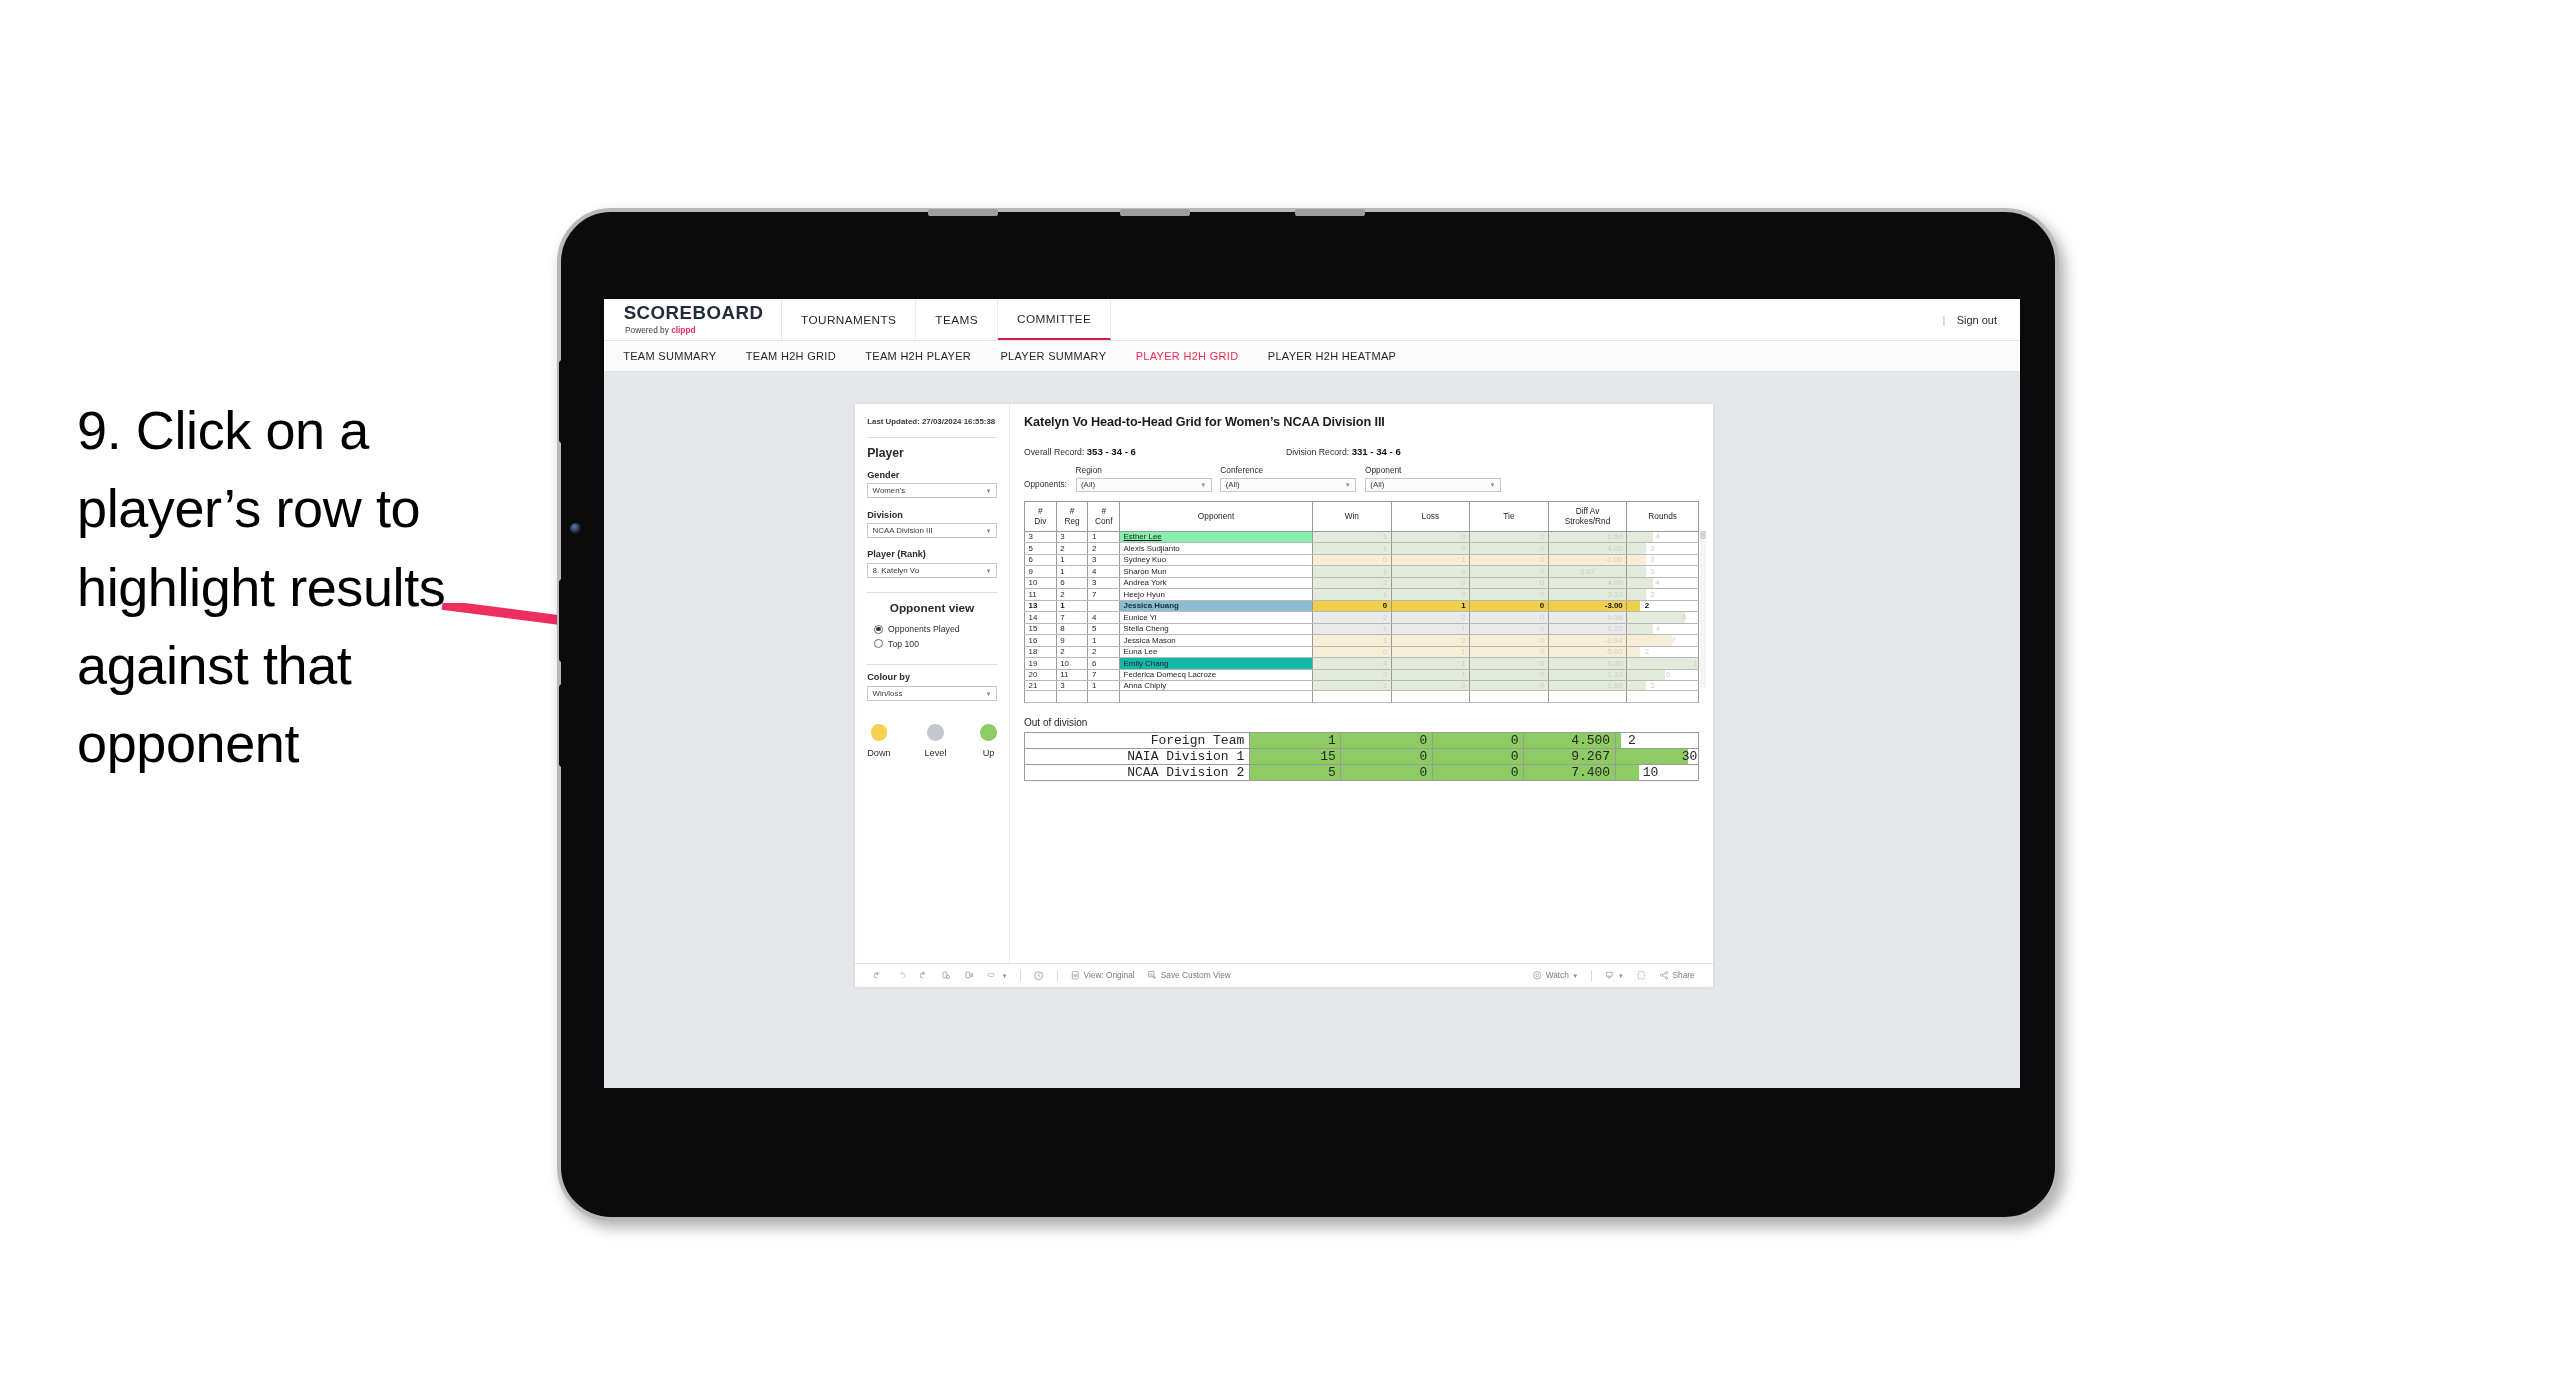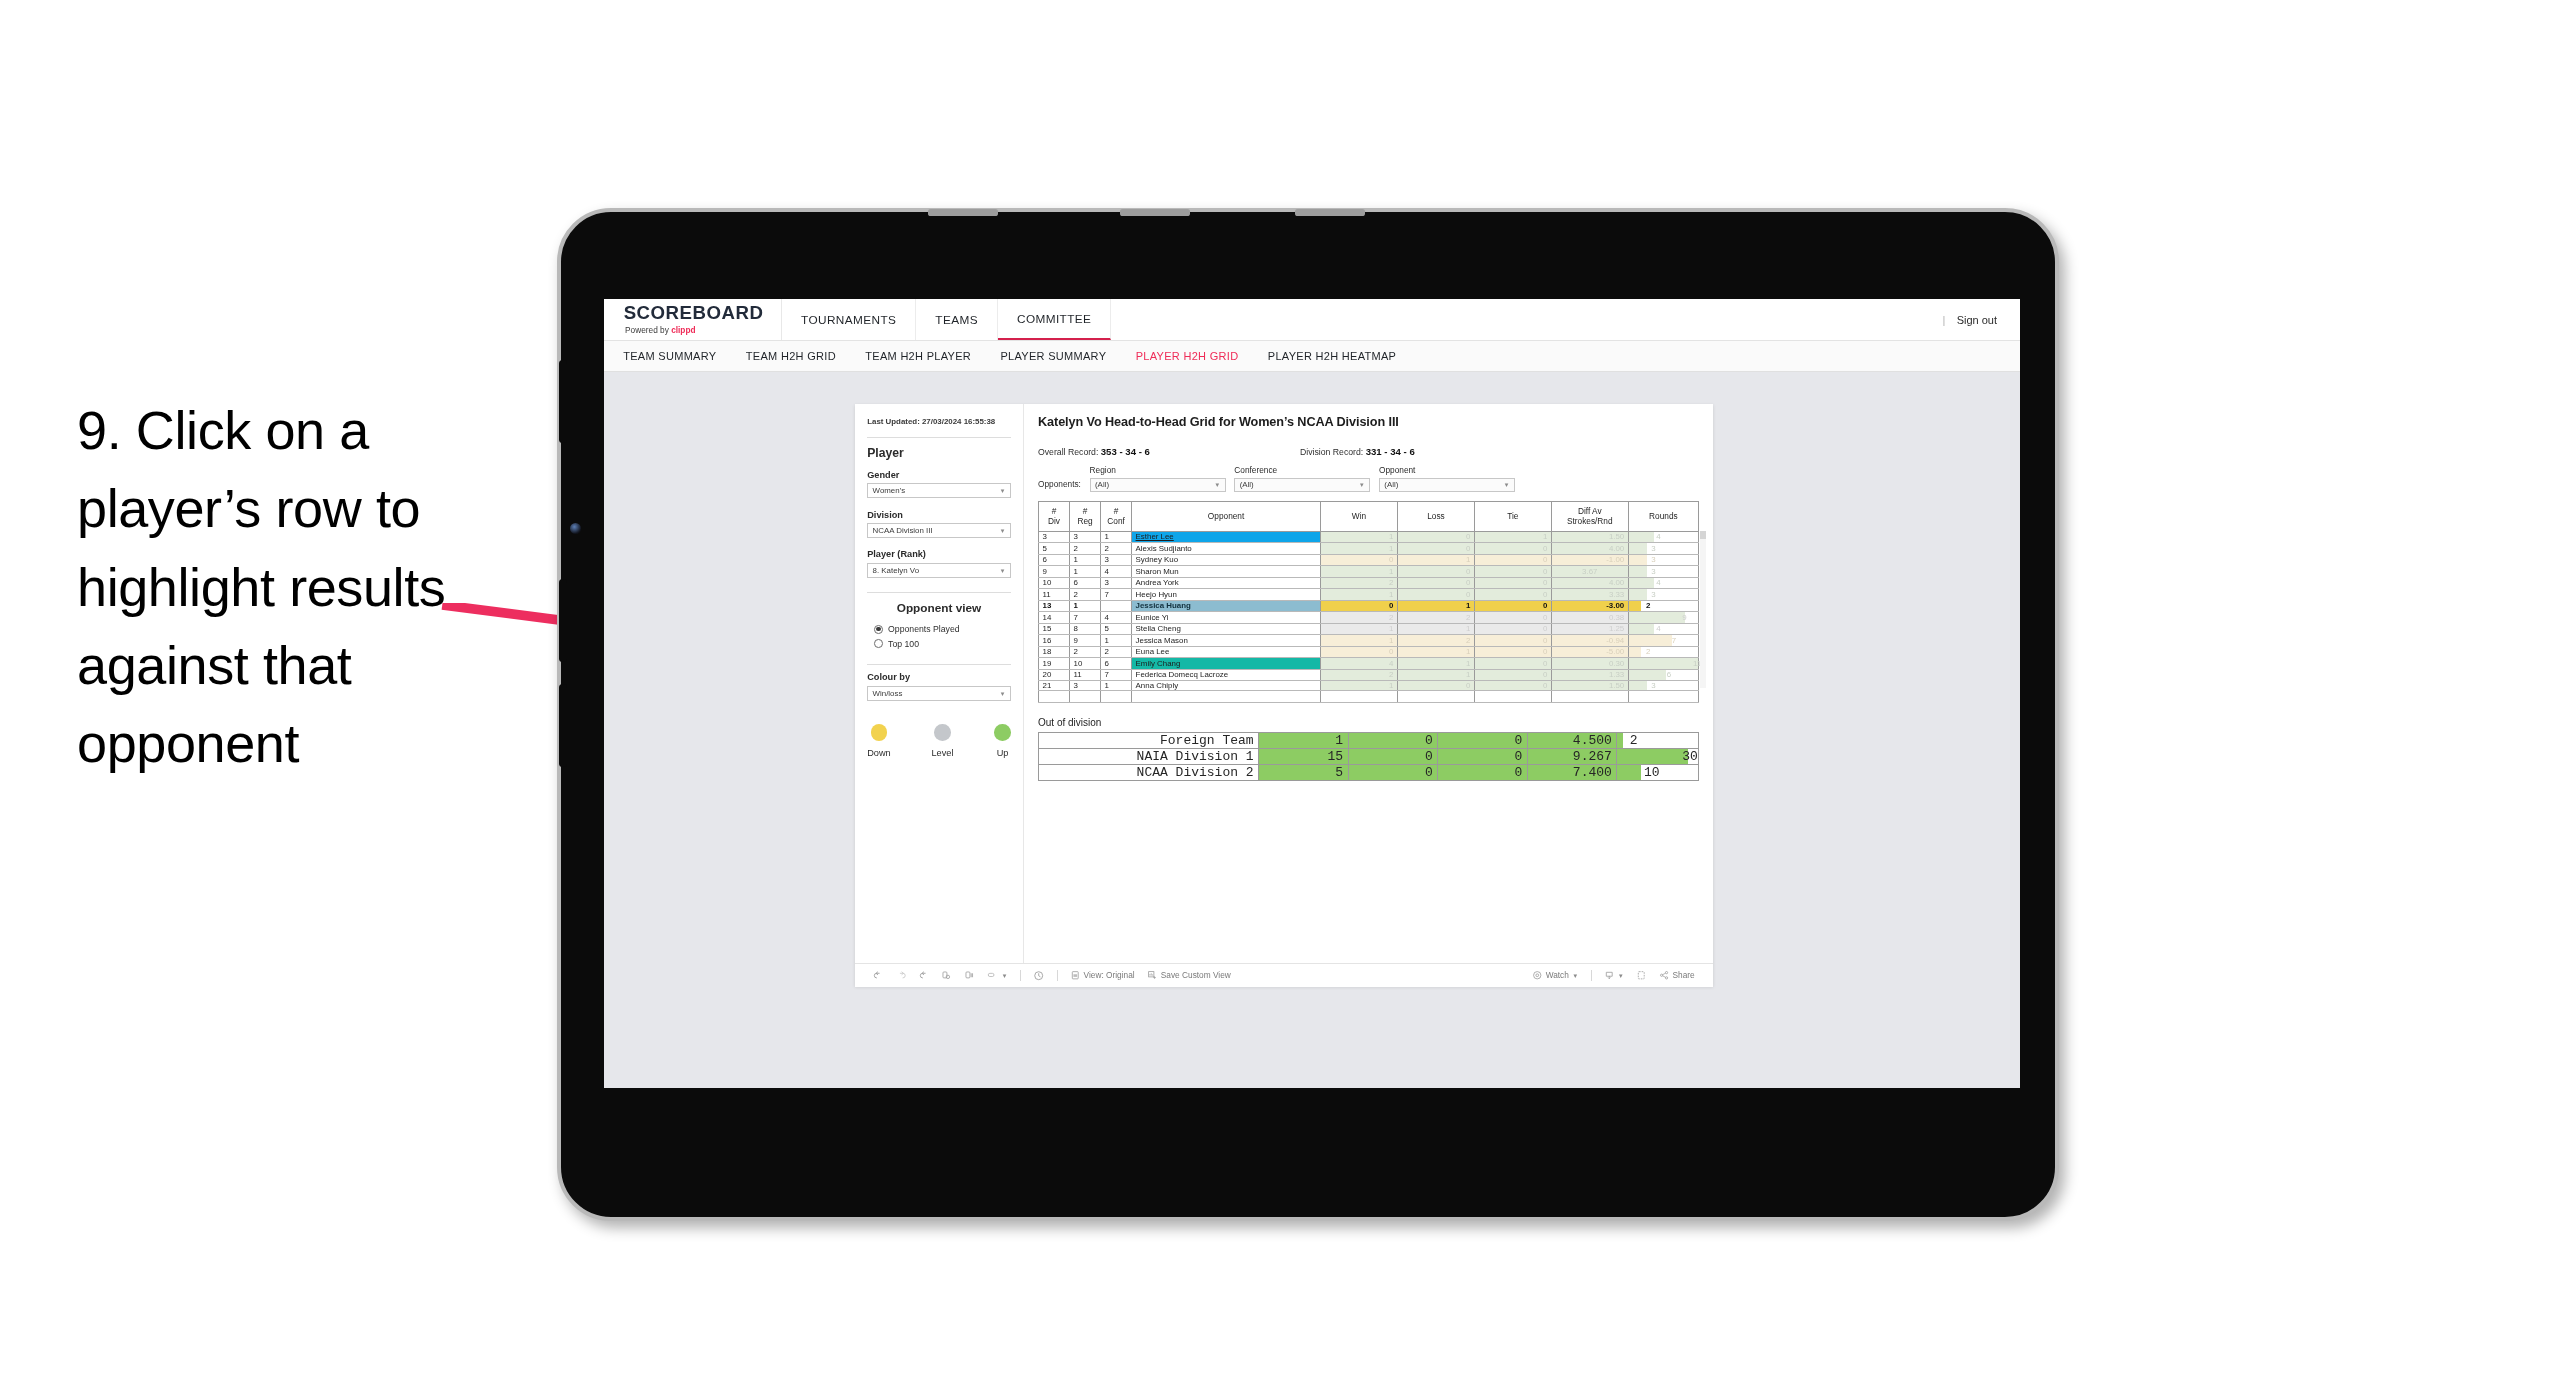--- a/index.html
+++ b/index.html
@@ -112,21 +112,21 @@
     position: absolute; left: 251px; top: 105px;
     width: 858px; height: 583px;
     background: #ffffff;
     box-shadow: 0 0.9px 3.5px rgba(0,0,0,0.12);
     display: flex; flex-direction: column;
   }
   #viz-body { display: flex; flex: 1; min-height: 0; }
 
   
   #filters {
-    width: 169px; padding: 13px 12.2px 0 12.2px;
+    width: 155px; padding: 13px 12.2px 0 12.2px;
     border-right: 0.9px solid #e7e7e7;
     font-size: 8.3px; color: #2f2f2f;
   }
   .updated { font-size: 7.9px; color: #3b3b3b; line-height: 1.35; font-weight: 600; }
   .hr { height: 0.9px; background: #dddddd; margin: 9.6px 0 7.9px 0; }
   .sec-title { font-size: 12.2px; font-weight: 700; color: #2b2b2b; margin: 3.5px 0 9.6px 0; }
   .sec-title.center { text-align: center; font-size: 11.8px; }
   .f-label { font-size: 9.2px; font-weight: 700; color: #2b2b2b; margin-bottom: 3.5px; }
   .f-select {
     height: 15px; border: 0.9px solid #c7c7c7; background: #fff;
@@ -397,21 +397,21 @@
                       <span>Strokes/Rnd</span>
                     </th>
                     <th class="c-rnd" style="text-align:center">Rounds</th>
                   </tr>
                 </thead>
                 <tbody id="grid-body">
                     <tr>
                       <td class="c-rank">3</td>
                       <td class="c-rank">3</td>
                       <td class="c-rank">1</td>
-                      <td class="c-opp" style="background:#0ea5e9;color:#1d1d1d;text-decoration:underline;">Esther Lee</td>
+                      <td class="c-opp" style="background:#86efac;color:#1d1d1d;text-decoration:underline;">Esther Lee</td>
                       <td class="c-num" style="background:#e3ecdc;color:#c8cfc5;">1</td>
                       <td class="c-num" style="background:#e3ecdc;color:#c8cfc5;">0</td>
                       <td class="c-num" style="background:#e3ecdc;color:#c8cfc5;">1</td>
                       <td class="c-num" style="background:#e3ecdc;color:#c8cfc5;">1.50</td>
                       <td class="c-rnd"><div class="rnd-bar" style="width: 36%; background: rgb(227, 236, 220);"></div><span class="rnd-val" style="color: rgb(200, 207, 197); margin-left: 33.12%;">4</span></td>
                     </tr>
                     <tr>
                       <td class="c-rank">5</td>
                       <td class="c-rank">2</td>
                       <td class="c-rank">2</td>

